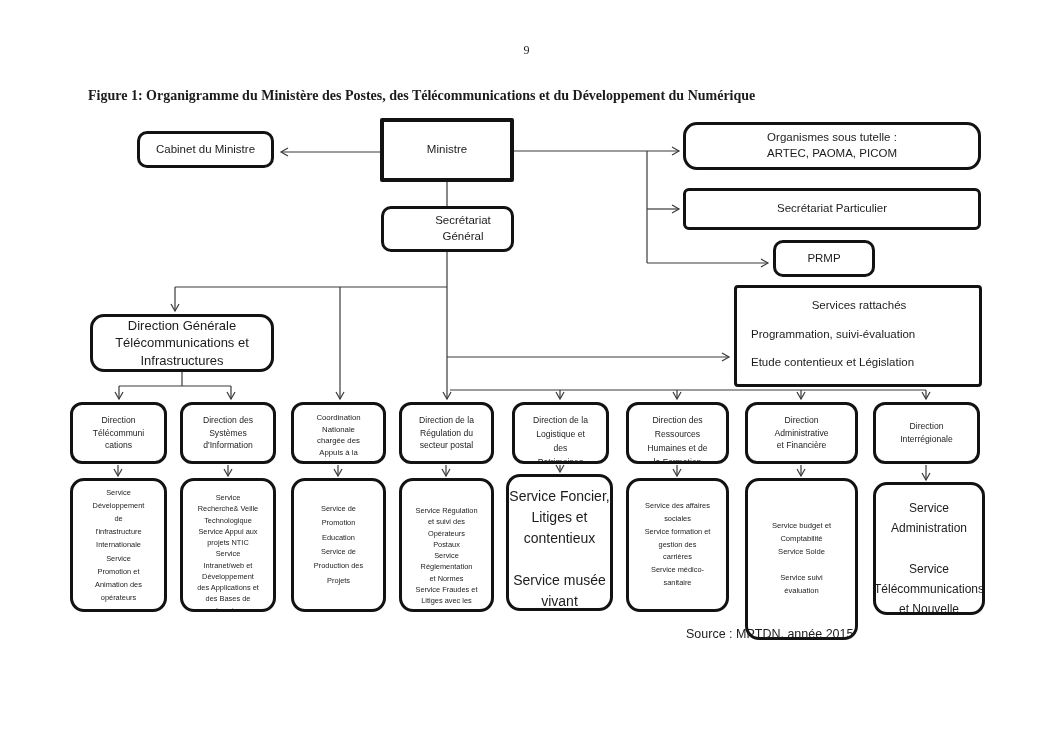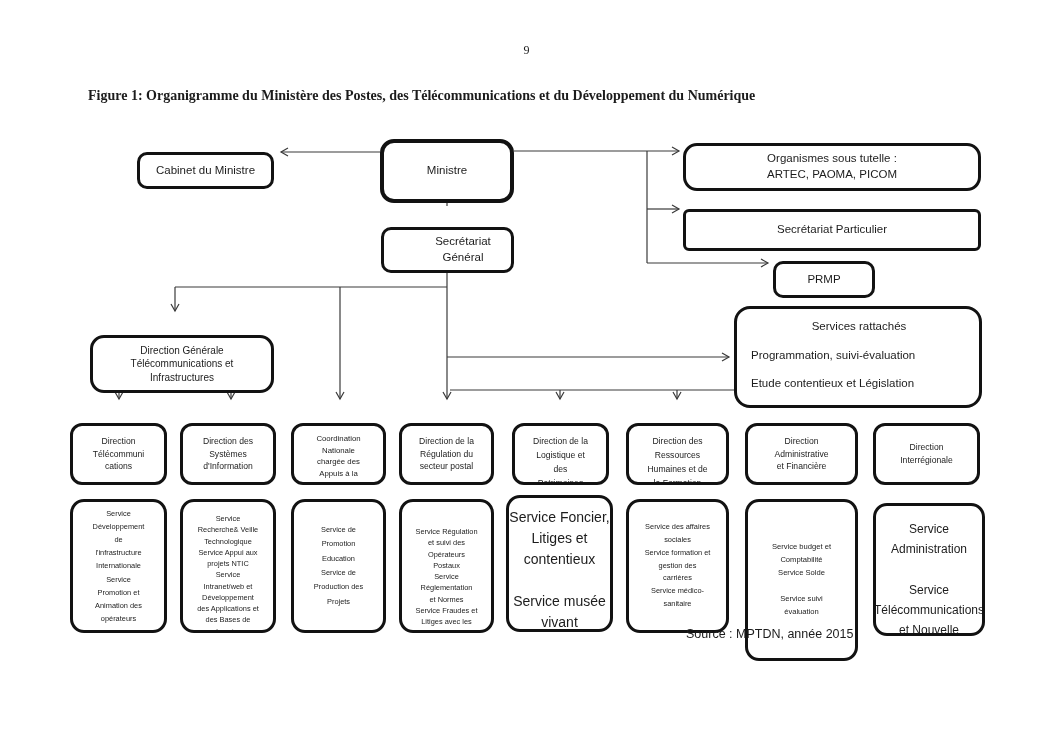--- a/index.html
+++ b/index.html
@@ -10,31 +10,31 @@
              font-family:"Liberation Serif", serif; font-size:12px; }
   .figtitle { position:absolute; top:88px; left:88px; width:780px;
               font-family:"Liberation Serif", serif; font-weight:bold; font-size:14px; }
   .source { position:absolute; left:686px; top:627px; font-size:12.5px; }
 
   .lines { position:absolute; left:0; top:0; }
 
   .node { position:absolute; box-sizing:border-box; background:#fff;
           border:3px solid #121212; border-radius:12px;
           display:flex; flex-direction:column; align-items:center; justify-content:center;
-          text-align:center; white-space:pre-line; line-height:1.35;margin-top:21px; }
+          text-align:center; white-space:pre-line; line-height:1.35; }
 
   .n-cabinet   { left:137px; top:131px; width:137px; height:37px; font-size:11.5px; border-width:3.5px; border-radius:10px; }
-  .n-ministre  { left:380px; top:118px; width:134px; height:64px; font-size:11.5px; border-width:4px; border-radius:14px; }
+  .n-ministre  { left:380px; top:118px; width:134px; height:64px; font-size:11.5px; border-width:4px; border-radius:2px; }
   .n-organismes{ left:683px; top:122px; width:298px; height:48px; font-size:11.5px; border-width:3.5px; border-radius:14px; }
   .n-secpart   { left:683px; top:188px; width:298px; height:42px; font-size:11.5px; border-width:3.5px; border-radius:6px; }
   .n-prmp      { left:773px; top:240px; width:102px; height:37px; font-size:11.5px; border-width:3.5px; border-radius:10px; }
   .n-secgen    { left:381px; top:206px; width:133px; height:46px; font-size:11.5px; border-width:3.5px; border-radius:10px;padding-left:31px; }
-  .n-dg        { left:90px;  top:314px; width:184px; height:58px; font-size:10px; border-width:3.5px; border-radius:14px; }
-
-  .n-servrat { left:734px; top:285px; width:248px; height:102px; border-width:3.5px; border-radius:16px;
+  .n-dg        { left:90px;  top:314px; width:184px; height:58px; font-size:13px; border-width:3.5px; border-radius:14px; }
+
+  .n-servrat { left:734px; top:285px; width:248px; height:102px; border-width:3.5px; border-radius:4px;
                align-items:stretch; justify-content:flex-start; padding:10px 12px 0 14px;
                font-size:11.5px; white-space:normal; }
   .sr-title { text-align:center; margin-bottom:13px; }
   .sr-item  { text-align:left;  margin-bottom:13px; }
 
   .mid { top:402px; height:62px; font-size:8.6px; line-height:1.5; border-radius:12px; }
   .mid1{ left:70px;  width:97px; }
   .mid2{ left:180px; width:96px; }
   .mid3{ left:291px; width:95px; font-size:7.8px; justify-content:flex-start; padding-top:7px; overflow:hidden; }
   .mid4{ left:399px; width:95px; }

